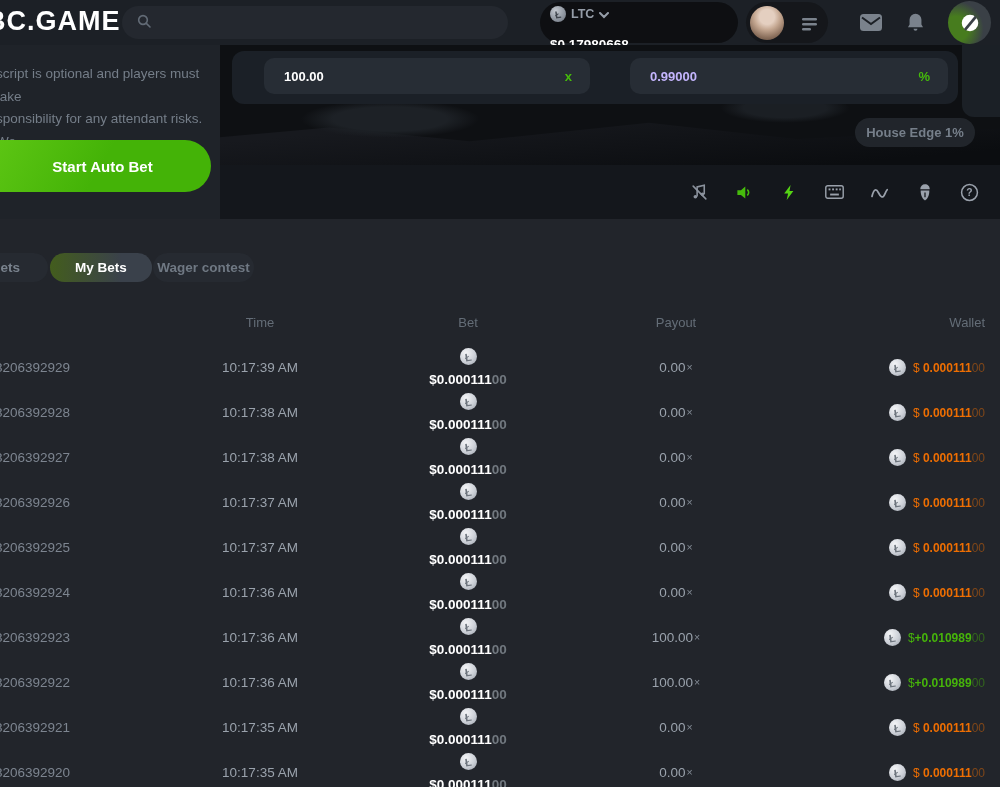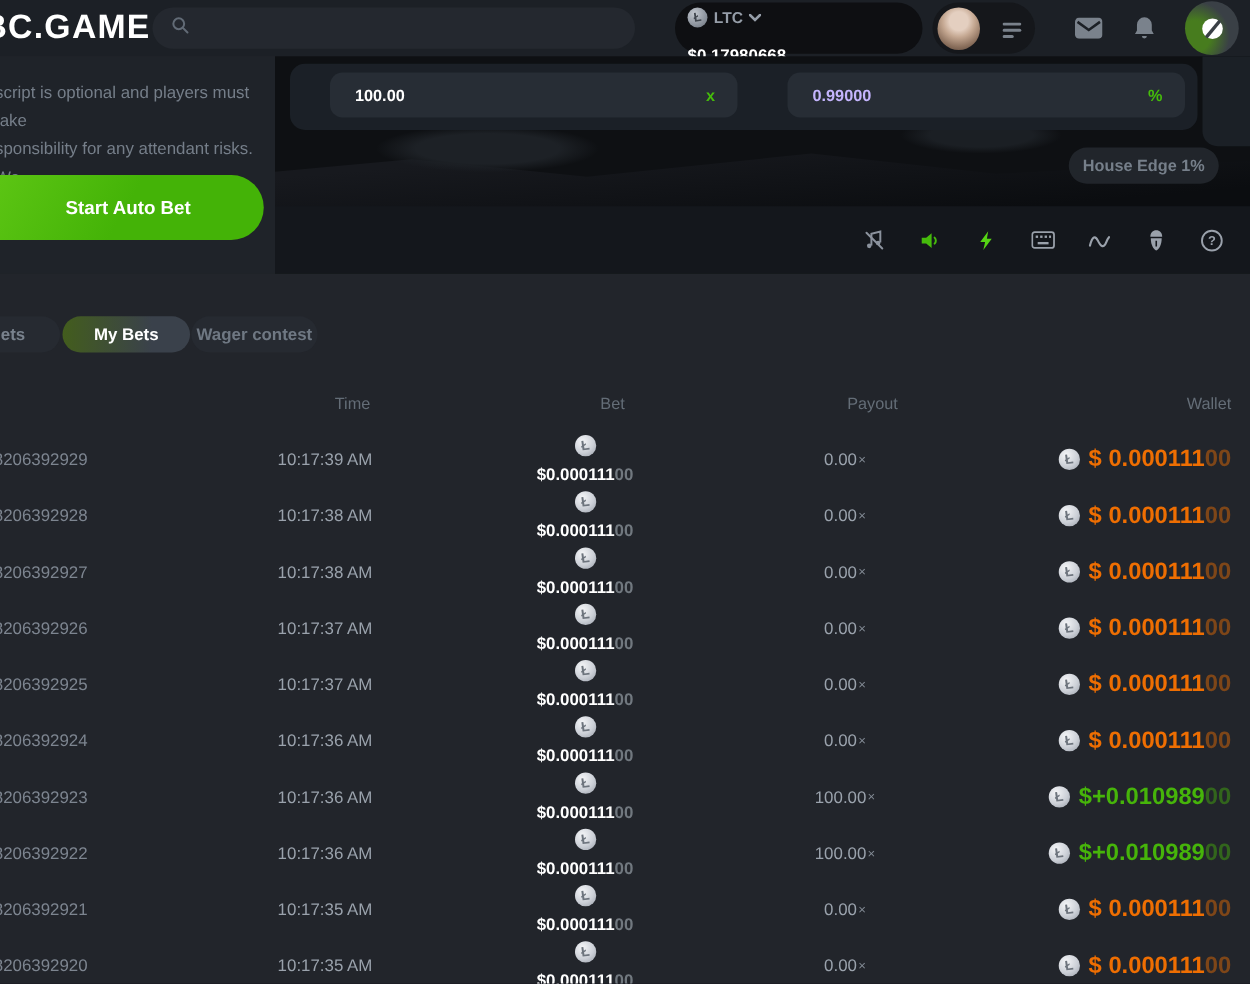--- a/index.html
+++ b/index.html
@@ -54,34 +54,34 @@
   
   .lower { position:absolute; left:0; top:219px; width:1000px; height:568px; background:#22252b; }
   .tabs { position:absolute; left:0; top:34px; width:1000px; height:29px; }
   .tab { position:absolute; top:0; height:29px; border-radius:15px; display:flex; align-items:center; justify-content:center;
     font-size:13.5px; font-weight:bold; color:#6f7883; background:#262a31; cursor:pointer; white-space:nowrap; }
   .tab.t0 { left:-58px; width:106px; color:#79828d; }
   .tab.t1 { left:50px; width:102px; background:linear-gradient(90deg,#435d1d 0%,#3a414b 70%); color:#fff; }
   .tab.t2 { left:153px; width:101px; }
 
   .tgrid { display:grid; grid-template-columns:130px 260px 156px 260px 1fr; align-items:center; padding-right:15px; }
-  .thead { position:absolute; left:0; top:92px; width:1000px; height:22px; color:#646d77; font-size:13px;padding-left:22px; }
+  .thead { position:absolute; left:0; top:92px; width:1000px; height:22px; color:#646d77; font-size:13px; }
   .thead .c-time,.thead .c-bet,.thead .c-payout { text-align:center; }
   .thead .c-profit { text-align:right; }
   .tbody { position:absolute; left:0; top:126px; width:1000px; }
   .trow { height:45px; cursor:pointer; }
   .td.id { color:#7d8590; font-size:13.5px; margin-left:-5px; white-space:nowrap; }
   .td.time { text-align:center; color:#9aa2ac; font-size:13.5px; }
   .td.bet { display:flex; align-items:center; justify-content:center; gap:7px;flex-direction:column; }
   .betval { font-size:13.5px; font-weight:bold; color:#fff; white-space:nowrap; }
   .betval i { font-style:normal; color:#71787f; }
   .td.payout { text-align:center; color:#9aa2ac; font-size:13.5px; }
   .td.payout .px { font-size:10.5px; color:#848c96; margin-left:1px; vertical-align:1px; }
   .td.profit { display:flex; align-items:center; justify-content:flex-end; gap:7px; }
-  .profval { font-size:19px; font-weight:bold; color:#ee6e02; white-space:pre; }
+  .profval { font-size:12px; font-weight:normal; color:#ee6e02; white-space:pre; }
   .profval i { font-style:normal; opacity:.45; }
   .trow.win .profval { color:#46b40a; }
 
   .coin { width:17px; height:17px; border-radius:50%; flex:0 0 17px;
     background:radial-gradient(circle at 35% 30%, #f4f5f7, #ccd0d7 55%, #989ea8);
     display:inline-flex; align-items:center; justify-content:center; }
   .coin::after { content:"Ł"; color:#6d747d; font-size:11px; font-weight:bold; transform:rotate(-8deg); }
   .coin.small { width:16px; height:16px; flex-basis:16px; background:radial-gradient(circle at 35% 30%, #c3c8cf, #8d949e 60%, #6b727c); }
   .coin.small::after { font-size:10px; color:#3f454d; }
 </style>

